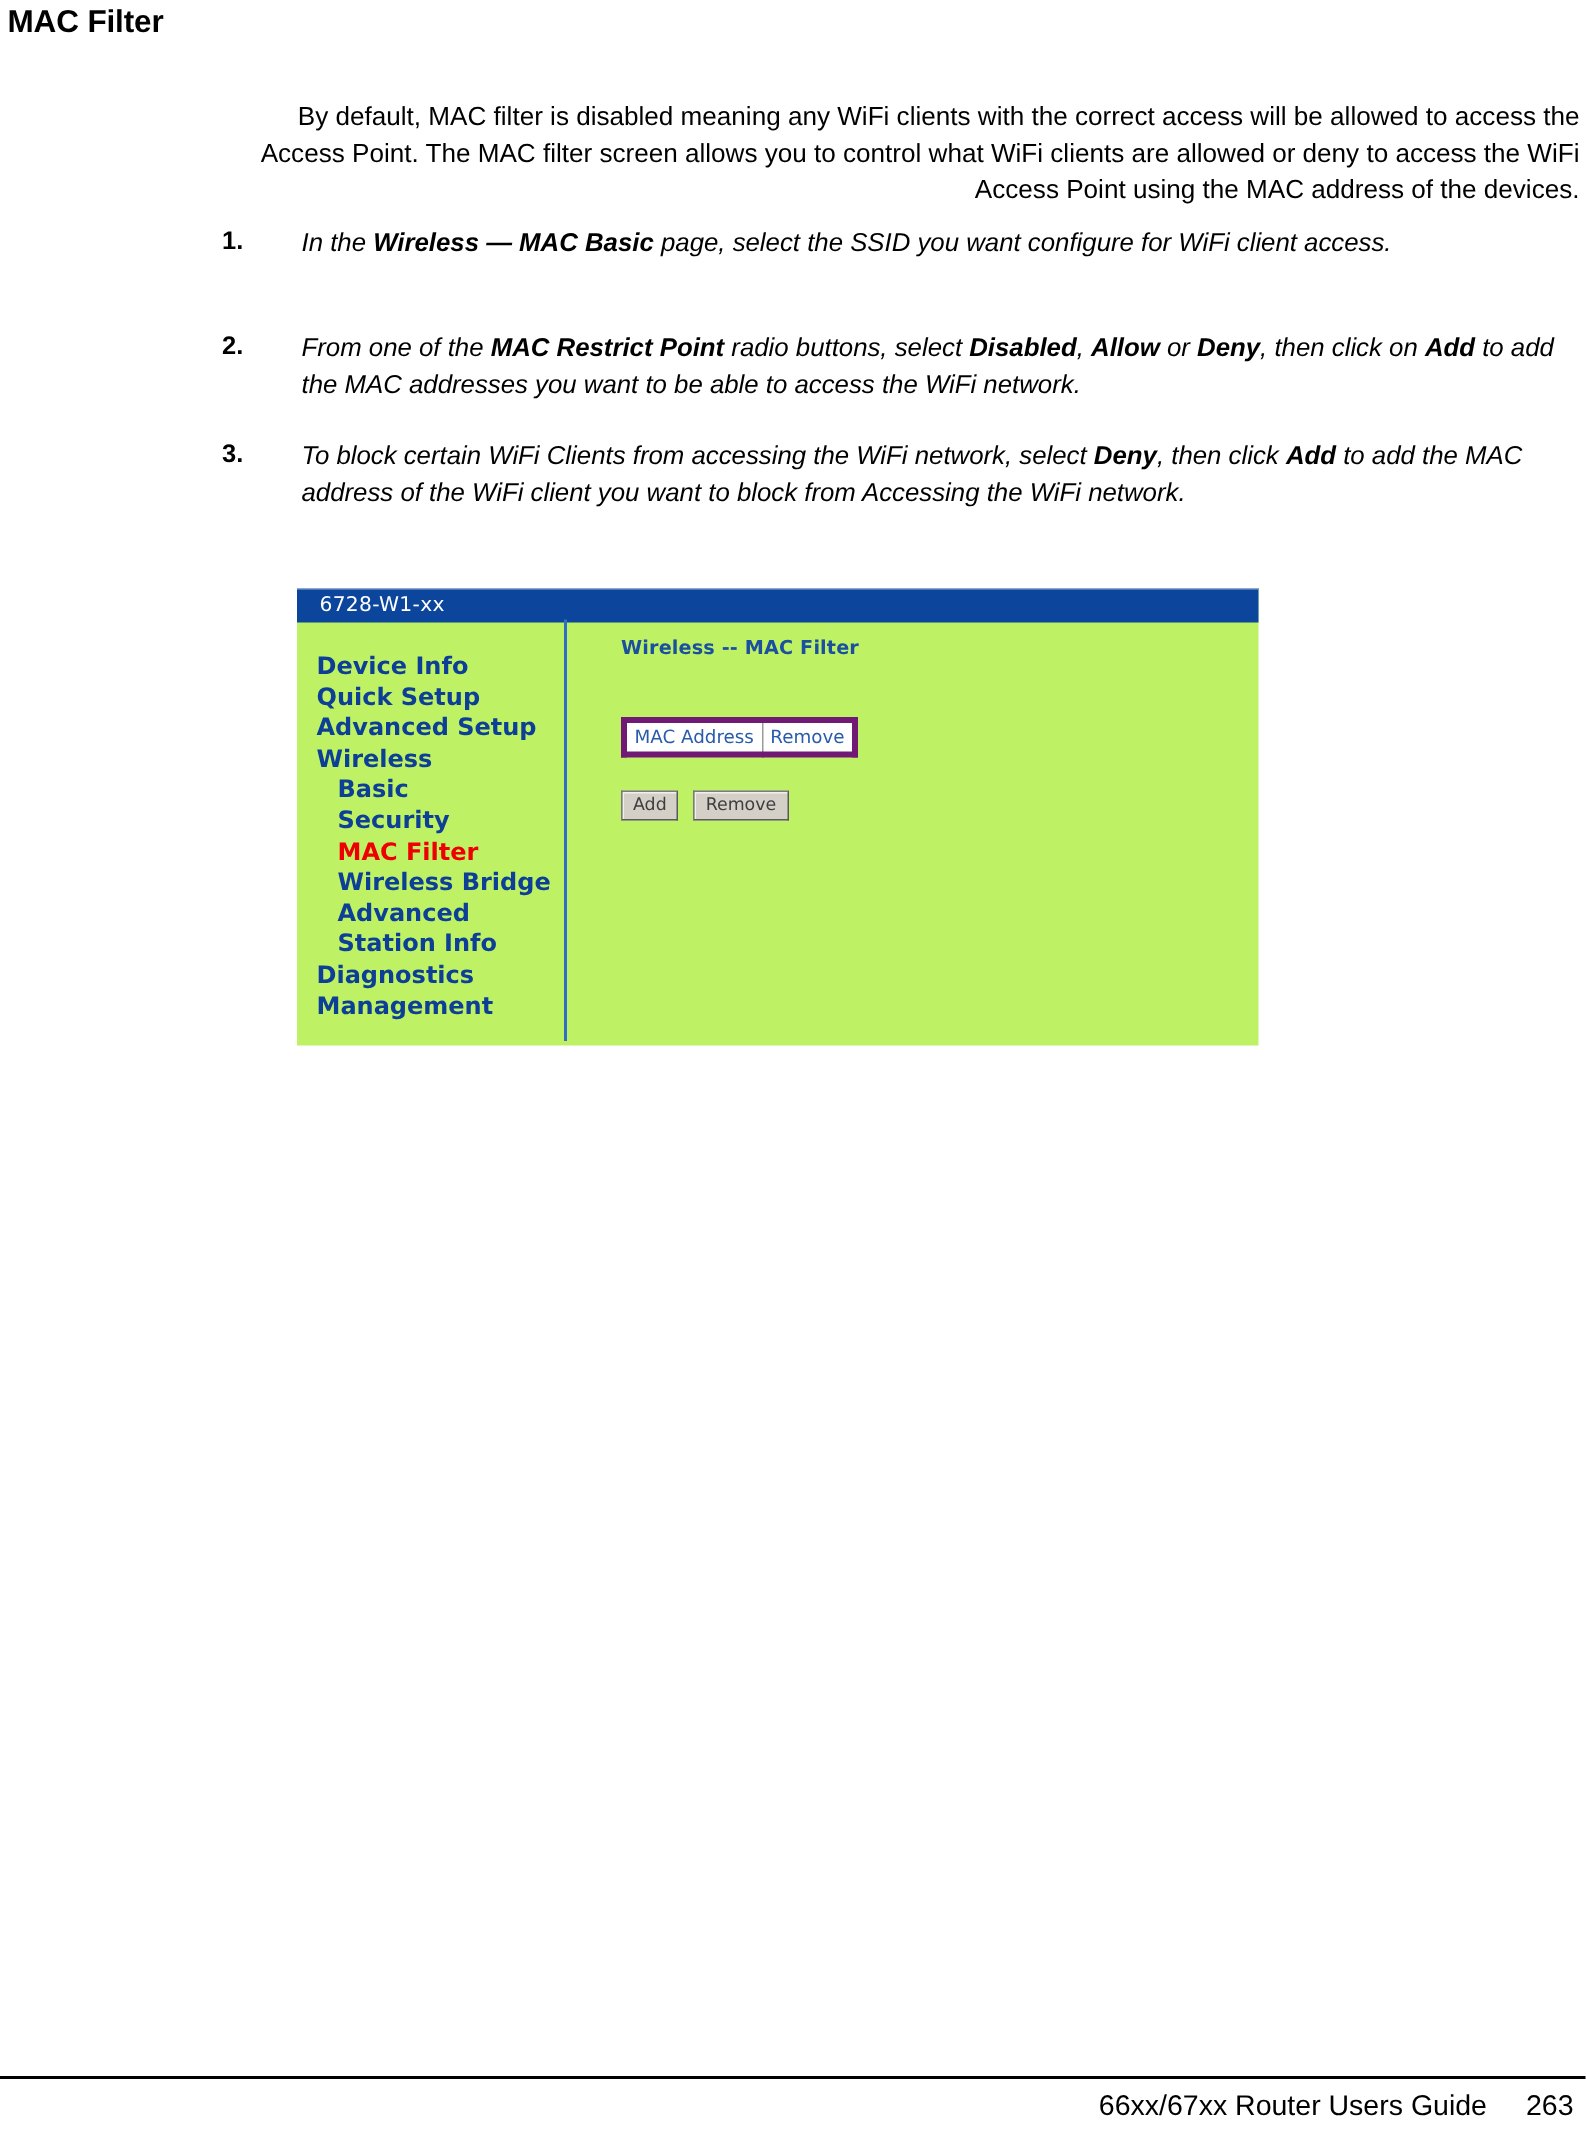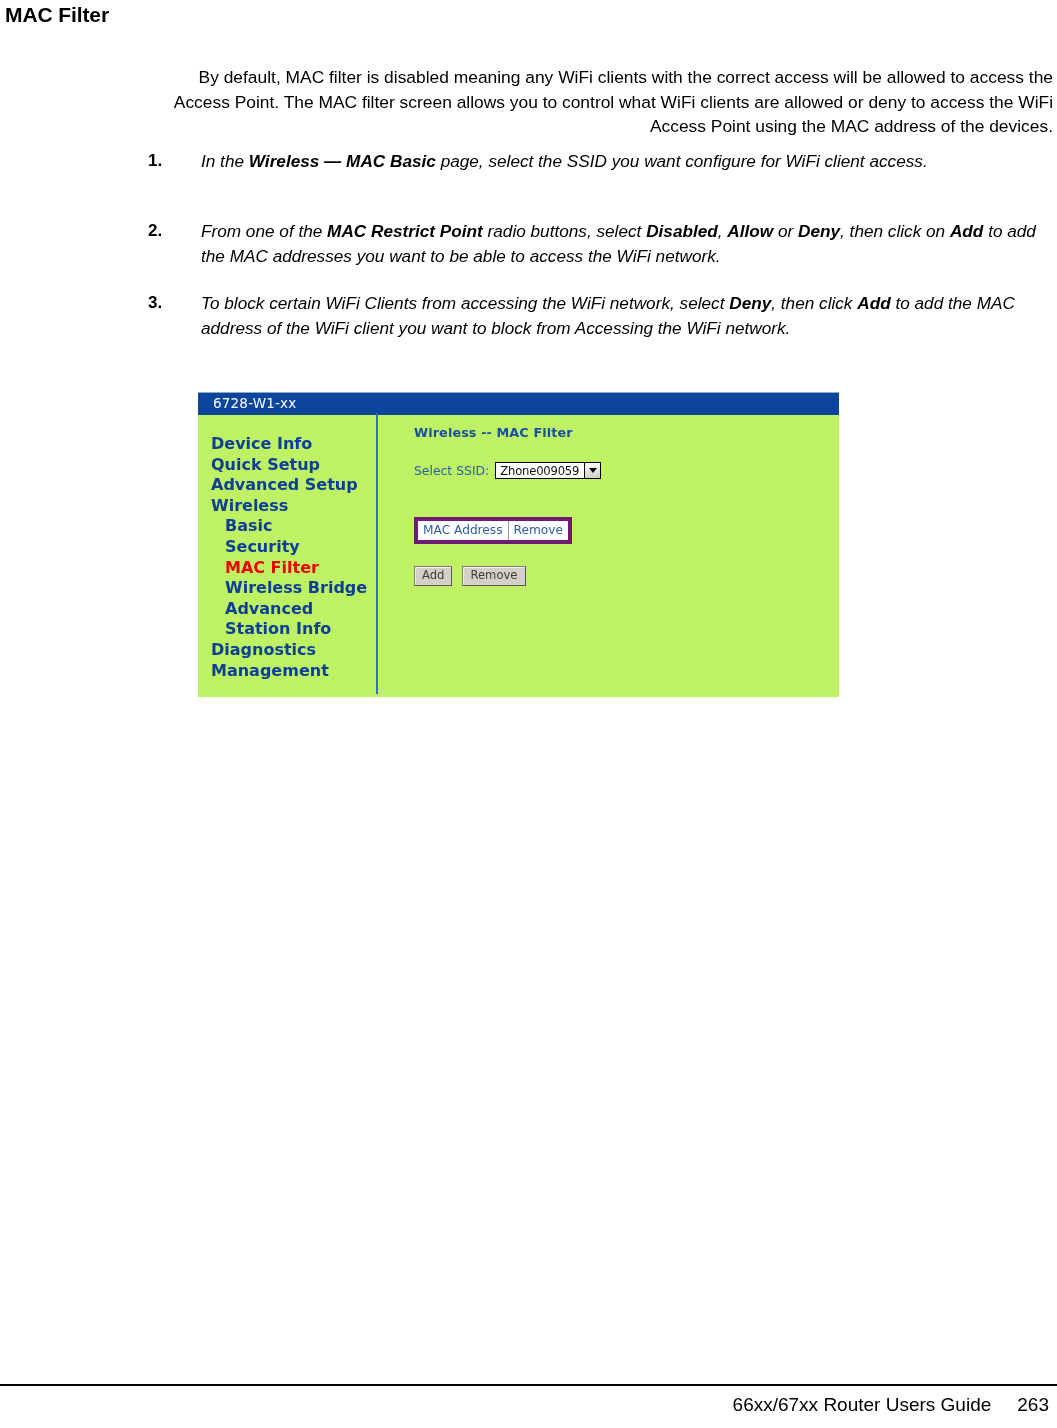--- a/index.html
+++ b/index.html
@@ -309,29 +309,20 @@
     <a href="#" class="nav-item indent">Advanced</a>
     <a href="#" class="nav-item indent">Station Info</a>
     <a href="#" class="nav-item">Diagnostics</a>
     <a href="#" class="nav-item">Management</a>
   </nav>
 
   <div class="router-main">
 
     <div class="main-heading">Wireless -- MAC Filter</div>
 
-    <div class="ssid-row">
-      <span class="ssid-label">Select SSID:</span>
-      <span class="ssid-select">
-        <span class="value">Zhone009059</span>
-        <span class="arrow-box">
-          <span class="caret"></span>
-        </span>
-      </span>
-    </div>
 
 
     <table class="mac-table">
       <tbody>
         <tr>
           <td>MAC Address</td>
           <td>Remove</td>
         </tr>
       </tbody>
     </table>

